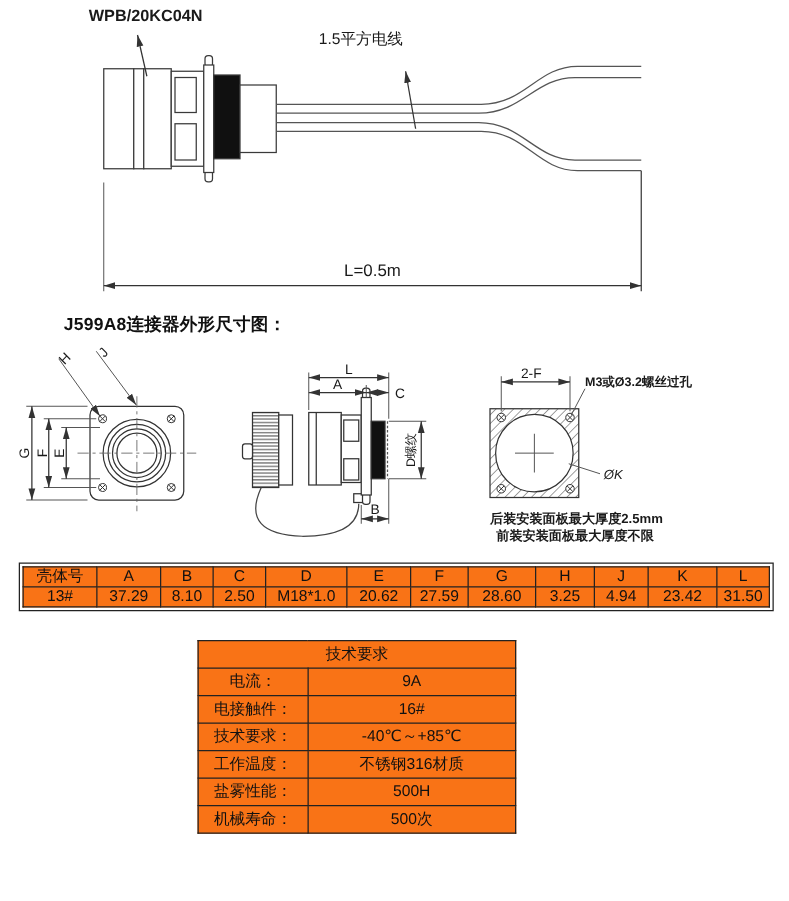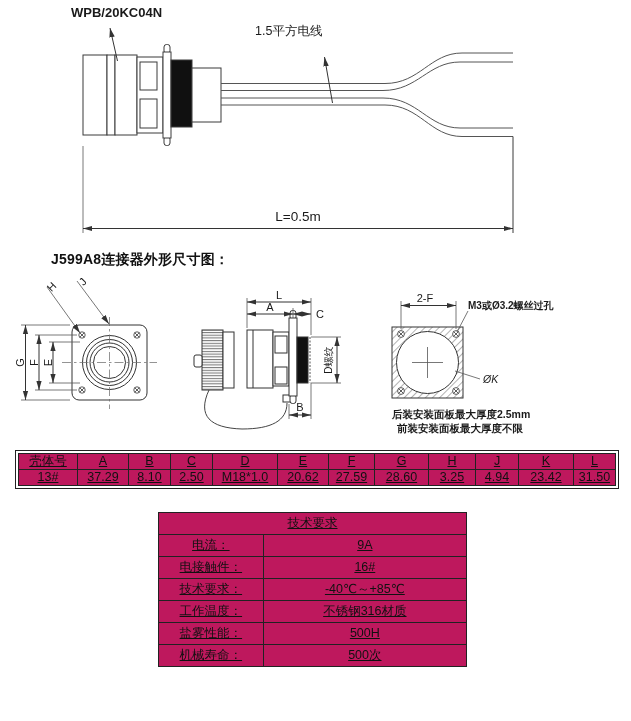--- a/index.html
+++ b/index.html
@@ -11,28 +11,28 @@
   }
   .abs{position:absolute;}
   svg text{font-family:"Liberation Sans","DejaVu Sans",sans-serif;fill:#1a1a1a;}
   .section-title{
     left:51px;top:251px;font-size:14px;font-weight:bold;letter-spacing:0.2px;
   }
   
   .dim-table-wrap{
     left:15px;top:450px;border:1.5px solid #222;padding:2px;background:#fff;
   }
-  table{border-collapse:collapse;background:#be185d;text-decoration:underline;}
+  table{border-collapse:collapse;background:#f97316;}
   .dim-table{width:597px;table-layout:fixed;}
   .dim-table th,.dim-table td{
     border:1px solid #222;text-align:center;vertical-align:middle;
     height:15px;padding:0 1px;font-size:12.5px;font-weight:normal;line-height:1.1;
   }
   
-  .tech-table{left:158px;top:512px;width:309px;border:1.5px solid #222;}
+  .tech-table{left:158px;top:512px;width:255px;border:1.5px solid #222;}
   .tech-table td{
     border:1px solid #222;text-align:center;vertical-align:middle;
     height:21px;padding:0 2px;font-size:12.5px;line-height:1.1;
   }
   .tech-table .bold{font-weight:bold;}
 </style>
 </head>
 <body>
 
 <svg class="abs" style="left:0;top:0" width="631" height="250" viewBox="0 0 631 250">

